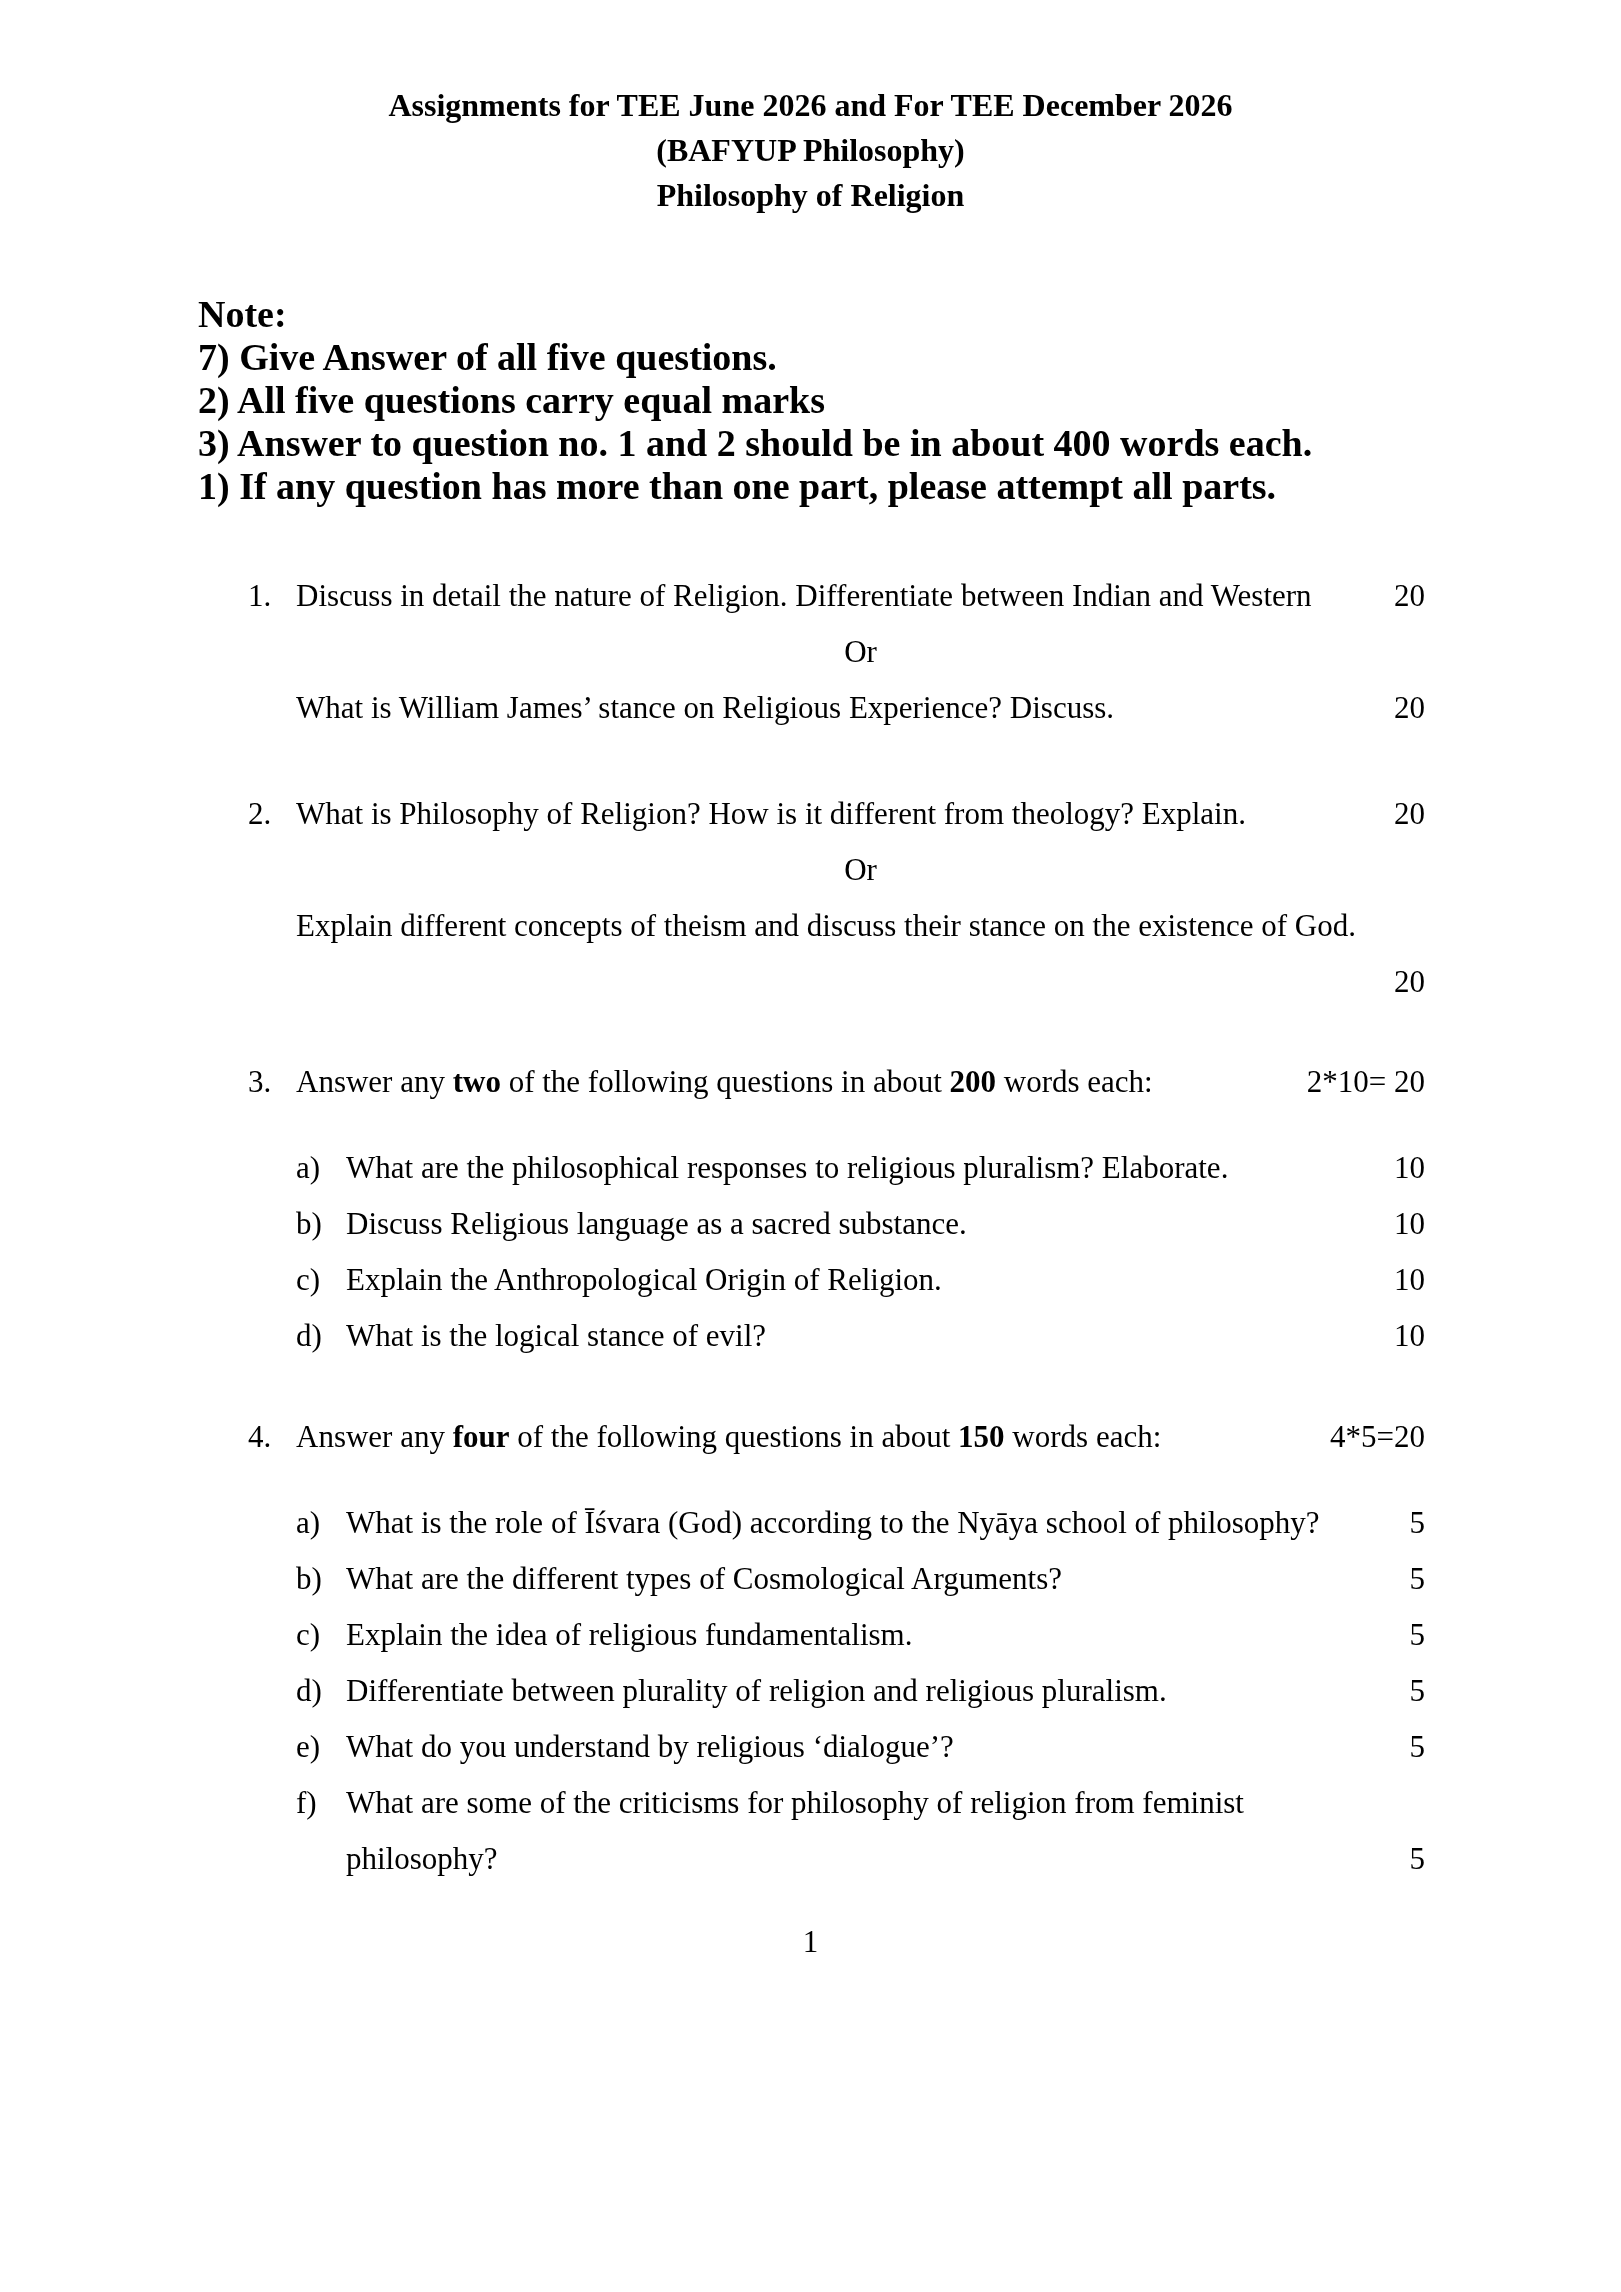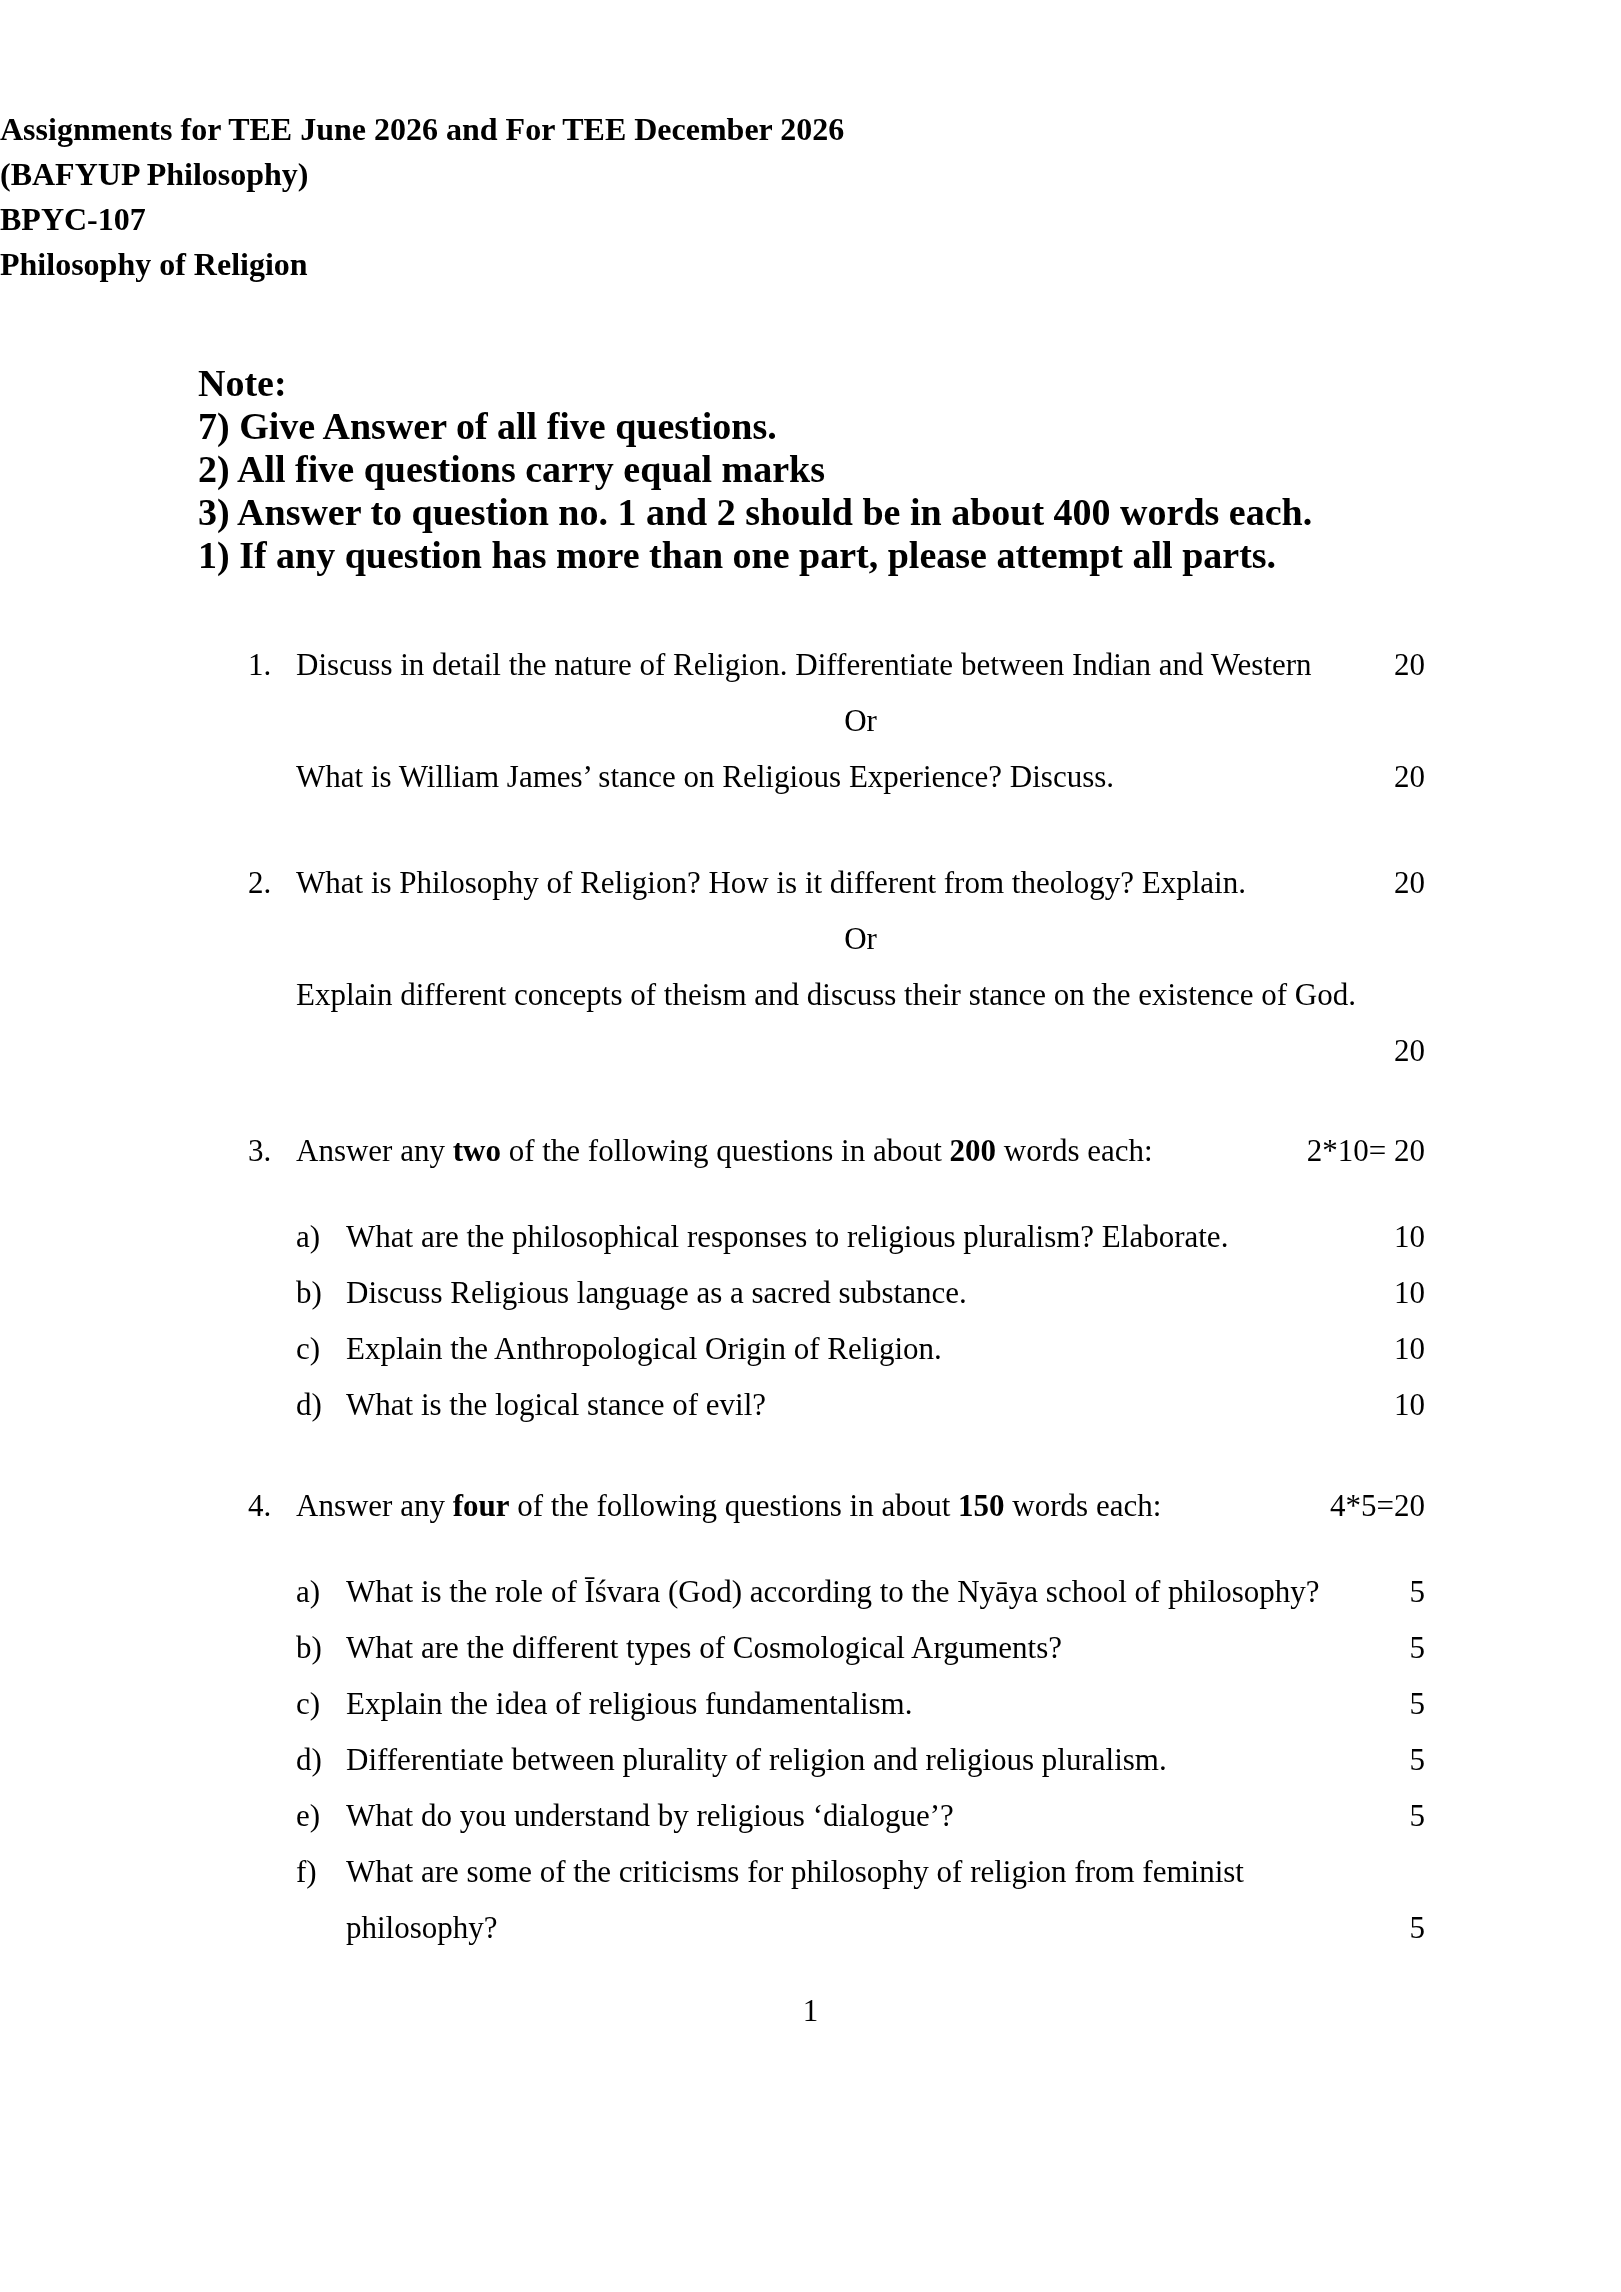--- a/index.html
+++ b/index.html
@@ -4,21 +4,21 @@
 <style>
   html,body{margin:0;padding:0;background:#ffffff;}
   .page{
     position:relative;
     width:1621px;height:2293px;
     background:#ffffff;color:#000000;
     font-family:"Liberation Serif", serif;
     overflow:hidden;
   }
   
-  .header{padding-top:107px;font-weight:bold;font-size:32px;line-height:45px;}
+  .header{padding-top:83px;text-align:center;font-weight:bold;font-size:32px;line-height:45px;}
   
   .note{margin:75px 196px 0 198px;font-weight:bold;font-size:38px;line-height:43px;}
   
   .qblock{margin-left:248px;margin-right:196px;font-size:31px;line-height:56px;}
   .q1{margin-top:60px}
   .q2{margin-top:50px}
   .q3{margin-top:44px}
   .q4{margin-top:45px}
   .q-row{display:flex;}
   .q-num{width:48px;flex:none;}
@@ -38,21 +38,20 @@
   .footer{margin-top:26.5px;text-align:center;font-size:31px;line-height:56px;}
 </style>
 </head>
 <body>
 
 <div class="page">
 
   <div class="header">
     <div>Assignments for TEE June 2026 and For TEE December 2026</div>
     <div>(BAFYUP Philosophy)</div>
-    <div>BPYC-107</div>
     <div>Philosophy of Religion</div>
   </div>
 
   <div class="note">
     <div>Note:</div>
     <div>7) Give Answer of all five questions.</div>
     <div>2) All five questions carry equal marks</div>
     <div>3) Answer to question no. 1 and 2 should be in about 400 words each.</div>
     <div>1) If any question has more than one part, please attempt all parts.</div>
   </div>

